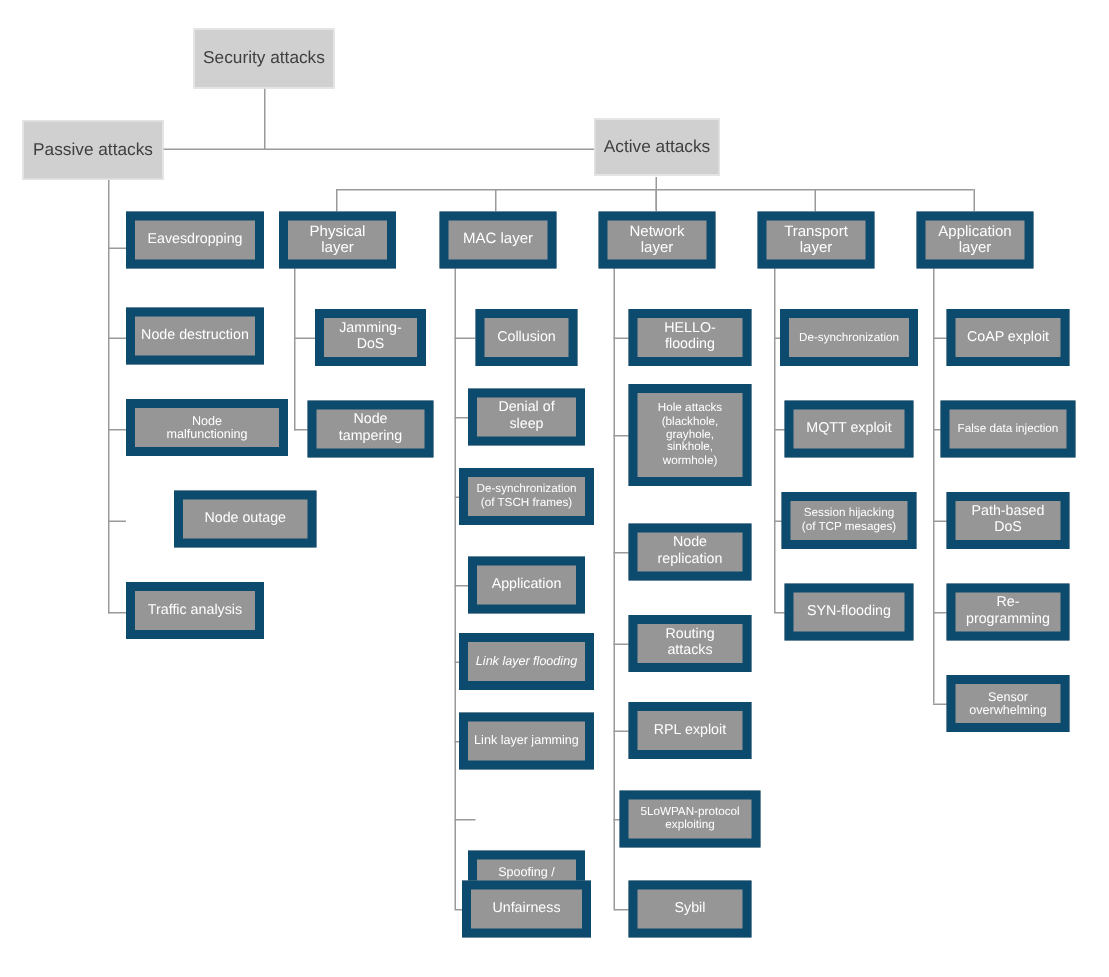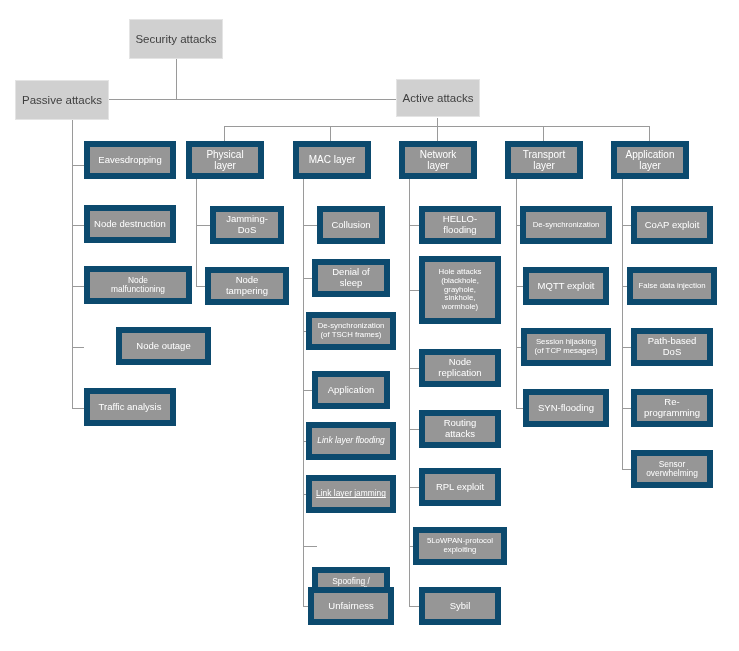--- a/index.html
+++ b/index.html
@@ -173,21 +173,21 @@
   <div class="node grey tiny" style="left:306px;top:312px;width:90px;height:38px;">
     <span style="white-space: pre-line;">De-synchronization
 (of TSCH frames)</span>
   </div>
   <div class="node grey" style="left:312px;top:371px;width:78px;height:38px;">
     <span>Application</span>
   </div>
   <div class="node grey small" style="left:306px;top:422px;width:90px;height:38px;font-style:italic;">
     <span>Link layer flooding</span>
   </div>
-  <div class="node grey small" style="left:306px;top:475px;width:90px;height:38px;text-decoration:underline;">
+  <div class="node grey small" style="left:306px;top:475px;width:90px;height:38px;">
     <span>Link layer jamming</span>
   </div>
   <div class="node grey small" style="left:312px;top:527px;width:78px;height:38px;margin-top:40px;">
     <span style="white-space: pre-line;">Spoofing /
 ARP-spoofing</span>
   </div>
   <div class="node grey" style="left:308px;top:587px;width:86px;height:38px;">
     <span>Unfairness</span>
   </div>
 

